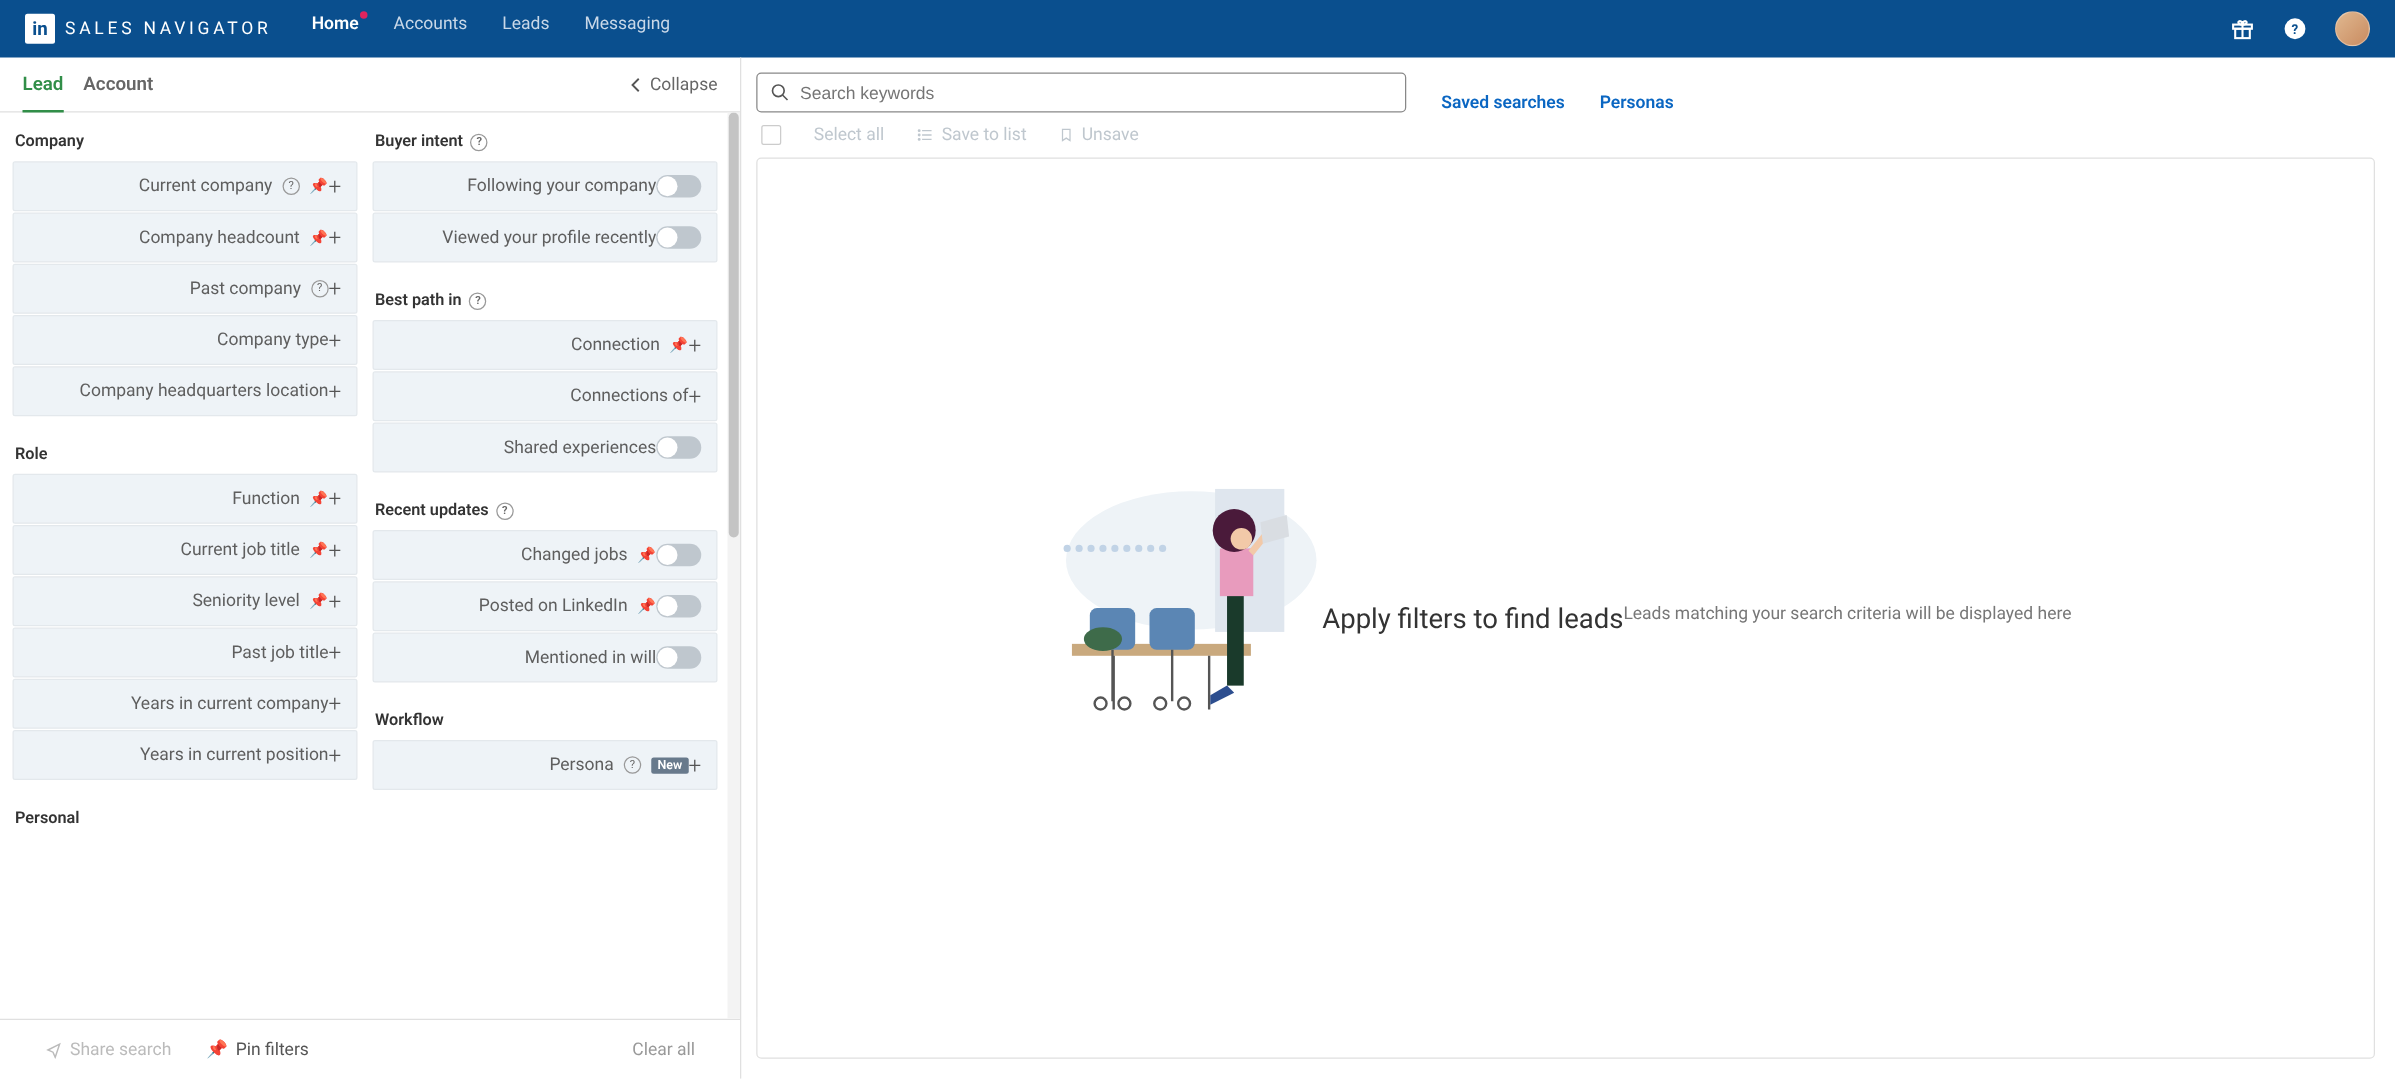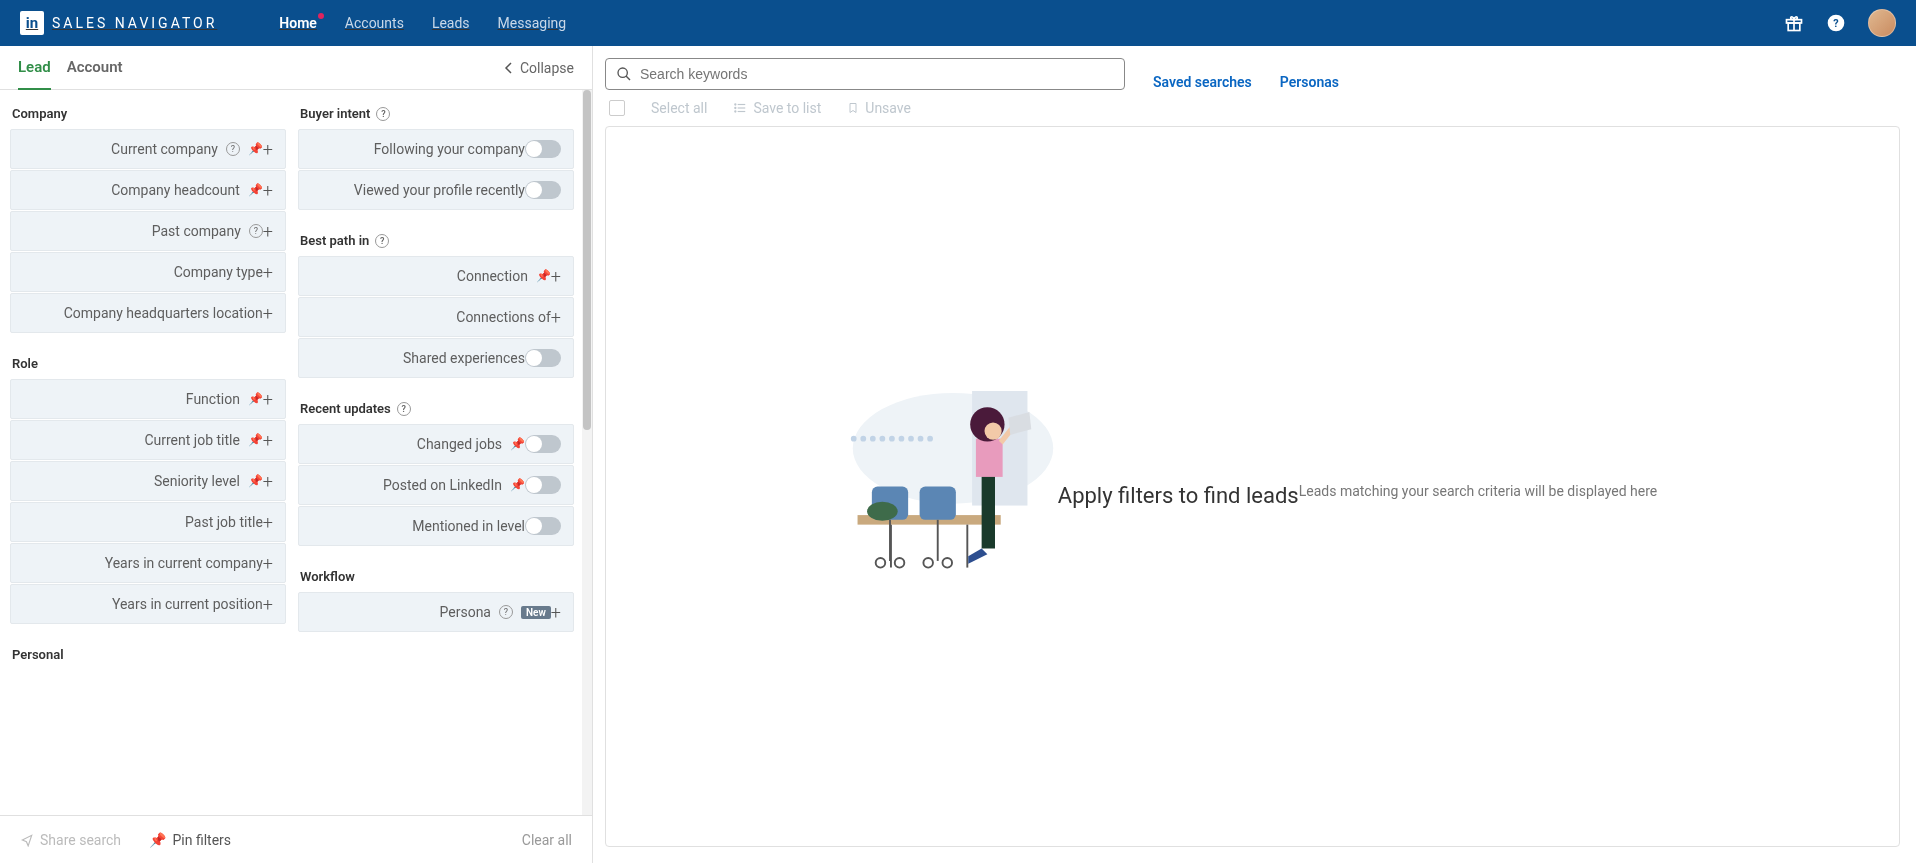--- a/index.html
+++ b/index.html
@@ -11,27 +11,27 @@
   overflow: hidden;
 }
 .topnav {
   background: #0a4f8e;
   height: 46px;
   display: flex;
   align-items: center;
   padding: 0 20px;
   justify-content: space-between;
 }
-.topnav-left { display:flex; align-items:center; gap:10px;text-decoration:underline;}
+.topnav-left { display:flex; gap:10px;}
 .logo-block { display:flex; align-items:center; gap:8px;}
 .logo-icon { width:24px; height:24px; background:#fff; color:#0a4f8e; display:flex; align-items:center; justify-content:center; font-weight:700; border-radius:2px; font-size:15px;}
 .brand { color:#fff; letter-spacing:3px; font-size:14px; font-weight:400;}
 .navlinks { display:flex; gap:28px; margin-left:22px;}
 .navlink { color:#c9d8e8; font-size:14px; cursor:pointer; position:relative;}
-.navlink.active { color:#fff; font-weight:600;margin-left:30px;}
+.navlink.active { color:#fff; font-weight:600;}
 .navlink .red-dot { position:absolute; top:-2px; right:-7px; width:6px; height:6px; border-radius:50%; background:#e0245e;}
 .topnav-right { display:flex; align-items:center; gap:22px;}
 .icon-btn { color:#fff; cursor:pointer; }
 .avatar { width:28px; height:28px; border-radius:50%; background:linear-gradient(135deg,#e0b890,#c98b60); border:1px solid rgba(255,255,255,.3);}
 .layout { display:flex; height:calc(100vh - 46px);}
 .sidebar { width:593px; border-right:1px solid #e0e0e0; display:flex; flex-direction:column;}
 .tabs-row { display:flex; align-items:center; justify-content:space-between; padding:0 18px; height:44px; border-bottom:1px solid #e0e0e0;}
 .tabs { display:flex; gap:16px; }
 .tab { padding:12px 0; cursor:pointer; color:#666; font-weight:600; font-size:15px;}
 .tab.active { color:#318e48; border-bottom:2px solid #318e48;}
@@ -44,21 +44,21 @@
 .scroll-thumb{ position:absolute; top:0; left:1px; width:8px; height:340px; background:#c4c4c4; border-radius:4px;}
 .section-title { font-size:13px; font-weight:600; color:#333; padding:4px 4px 8px 2px; display:flex; align-items:center; gap:6px;}
 .info-circle { width:14px; height:14px; border:1px solid #999; border-radius:50%; display:flex; align-items:center; justify-content:center; font-size:9px; color:#666;}
 .filter-item { background:#eef3f7; border:1px solid #e3e8ec; border-radius:2px; margin-bottom:1px; height:40px; display:flex; align-items:center; justify-content:flex-end; padding:0 12px; cursor:pointer;}
 .filter-label { display:flex; align-items:center; gap:8px; color:#5e5e5e; font-size:14px;}
 .pin-icon { color:#888; font-size:12px;}
 .plus-icon { color:#555; font-size:18px; font-weight:300;}
 .new-badge { background:#687a8c; color:#fff; font-size:10px; padding:1px 5px; border-radius:2px; font-weight:600;}
 .toggle { width:36px; height:18px; background:#bfc7ce; border-radius:10px; position:relative; cursor:pointer;}
 .toggle::after { content:''; position:absolute; left:1px; top:1px; width:16px; height:16px; background:#fff; border-radius:50%;}
-.sidebar-footer { height:48px; border-top:1px solid #e0e0e0; display:flex; align-items:center; justify-content:space-between; padding:0 20px;gap:16px;}
+.sidebar-footer { height:48px; border-top:1px solid #e0e0e0; display:flex; align-items:center; justify-content:space-between; padding:0 36px;gap:16px;}
 .footer-left { display:flex; gap:28px;}
 .footer-action { display:flex; align-items:center; gap:6px; font-size:14px; cursor:pointer;}
 .footer-action.disabled { color:#bbb;}
 .footer-action.enabled { color:#555;}
 .clear-all { color:#999; font-size:14px; cursor:pointer;}
 .main { flex:1; display:flex; flex-direction:column;}
 .search-row { display:flex; align-items:flex-end; gap:28px; padding:12px 20px 10px 12px;}
 .search-box { flex:0 0 520px; border:1px solid #888; border-radius:4px; height:32px; display:flex; align-items:center; padding:0 10px; gap:8px;}
 .search-box input { border:none; outline:none; flex:1; font-size:14px;}
 .link-blue { color:#0a66c2; font-weight:600; font-size:14px; cursor:pointer;}
@@ -265,21 +265,21 @@
         </div>
         <div class="filter-item">
           <span class="filter-label">
               <span>Posted on LinkedIn</span>
               <span class="pin-icon">📌</span>
             </span>
           <span class="toggle"></span>
         </div>
         <div class="filter-item">
           <span class="filter-label">
-              <span>Mentioned in level</span>
+              <span>Mentioned in will</span>
             </span>
           <span class="toggle"></span>
         </div>
 
         <div class="section-gap"></div>
         <div class="section-title">Workflow</div>
         <div class="filter-item">
           <span class="filter-label">
               <span>Persona</span>
               <span class="info-circle">?</span>

